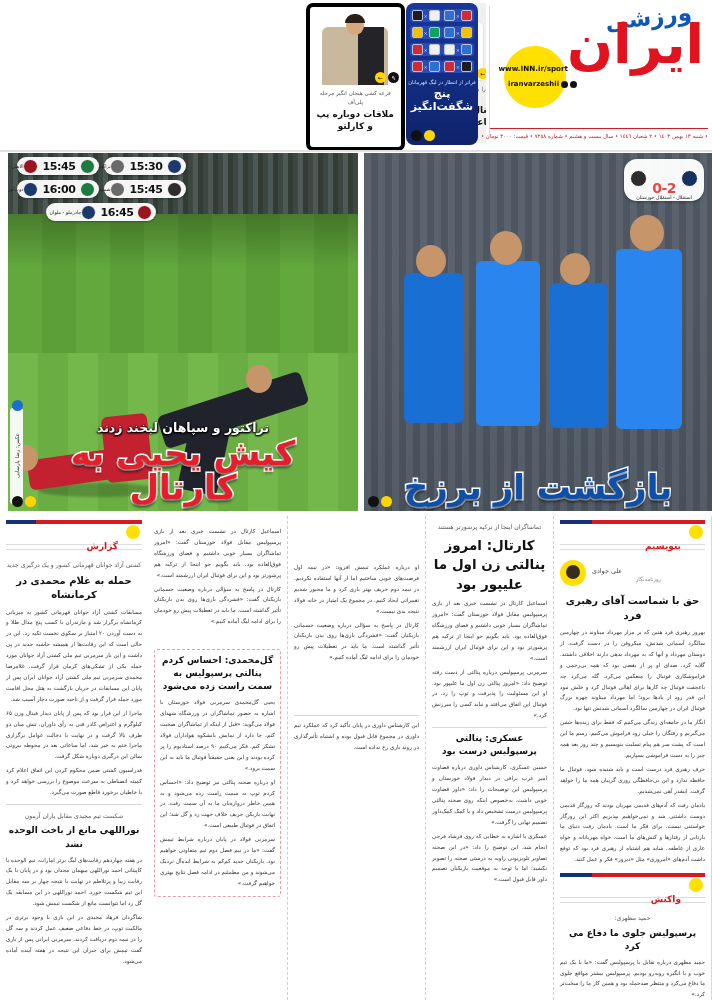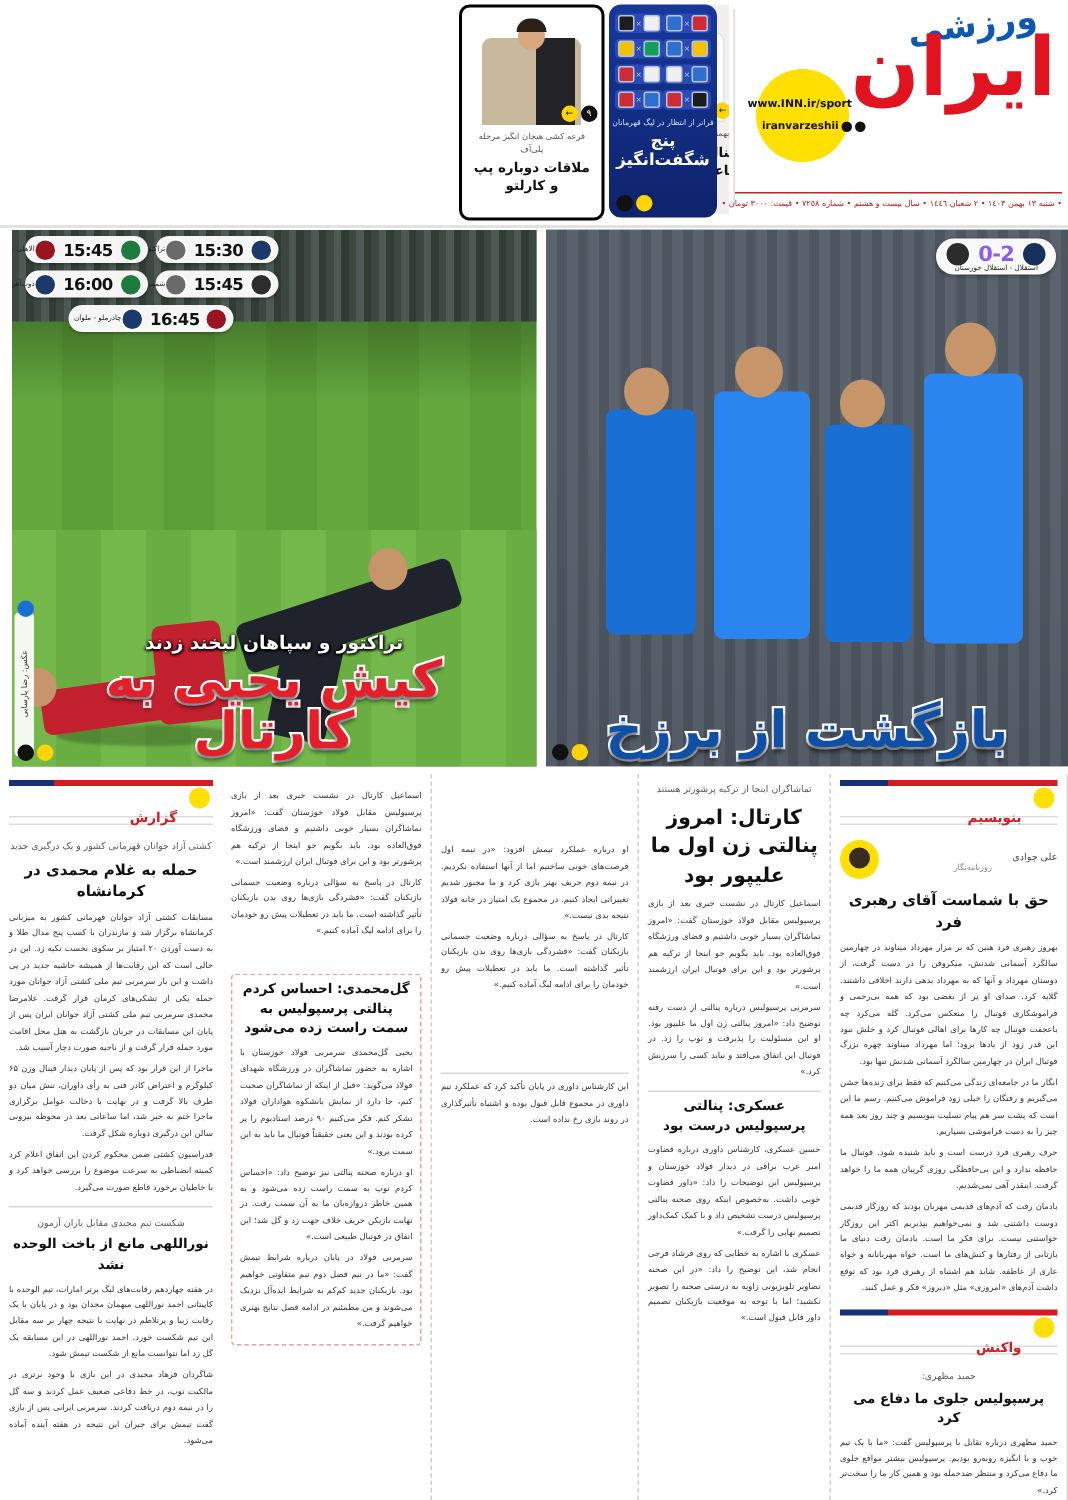--- a/index.html
+++ b/index.html
@@ -16,21 +16,21 @@
     position:absolute;top:0;left:0;width:712px;height:150px;
     display:flex;flex-direction:row;align-items:flex-start;
     background:#fff;
   }
   .thumbs{display:flex;flex-direction:row;width:410px;height:150px;}
   .thumb{
     position:relative;width:95px;height:140px;margin:3px 4px 0 4px;
     background:#f1f0ee;border-radius:7px;overflow:hidden;
     display:flex;flex-direction:column;align-items:center;
   }
-  .thumb.bordered{background:#fff;border:2px solid #000000;}
+  .thumb.bordered{background:#fff;border:4px solid #000000;}
   .thumb-photo{
     width:95px;height:78px;position:relative;overflow:hidden;
     display:flex;align-items:flex-end;justify-content:center;
   }
   .th-body{position:absolute;bottom:0;width:50px;height:58px;border-radius:6px 6px 0 0;}
   .th-head{position:absolute;bottom:50px;left:50%;margin-left:-9px;width:18px;height:19px;border-radius:50%;background:#d7a87e;}
   .th-hair{position:absolute;bottom:62px;left:50%;margin-left:-10px;width:20px;height:9px;border-radius:10px 10px 0 0;background:#2a2018;}
   .t1 .th-body{background:linear-gradient(180deg,#8f2440,#76203a);}
   .t2 .th-body{background:repeating-linear-gradient(180deg,#1b3b7a 0 6px,#f4c516 6px 12px);}
   .t3 .th-body{background:#fdfdfd;border:1px solid #e3e3e3;}
@@ -160,21 +160,21 @@
   
   .scorebug{
     position:absolute;background:rgba(255,255,255,.96);border-radius:13px;
     padding:2px 6px 1px 6px;display:flex;flex-direction:column;align-items:center;
     box-shadow:0 1px 3px rgba(0,0,0,.35);
   }
   .sb-right{right:8px;top:6px;}
   .sb-top{display:flex;align-items:center;gap:5px;}
   .sb-crest{width:15px;height:15px;border-radius:50%;background:#16325c;border:1px solid #fff;}
   .sb-crest.b{background:#2c2c2c;}
-  .sb-score{font-size:14px;font-weight:bold;color:#8b5cf6;letter-spacing:-.5px;}
+  .sb-score{font-size:14px;font-weight:bold;color:#ef4444;letter-spacing:-.5px;margin-top:19px;}
   .sb-teams{font-size:4.8px;color:#222;white-space:nowrap;margin-top:-1px;}
 
   
   .hl{position:absolute;left:0;right:0;bottom:0;padding:0 8px 6px 8px;box-sizing:border-box;text-align:center;}
   .hl-kicker{
     font-size:12.5px;font-weight:bold;color:#ffffff;
     text-shadow:0 0 2px #000,1px 1px 2px #000,-1px 1px 2px #000;
     margin-bottom:1px;
   }
   .hl-title{
@@ -208,21 +208,21 @@
   .c5{width:158px;border-right:1px solid #d8d8d8;}
 
   .sec-head{position:relative;margin-top:4px;margin-bottom:5px;}
   .sec-bar{height:4px;background:linear-gradient(90deg,#15317a 0 22%,#d41b22 22% 100%);}
   .sec-label{
     position:absolute;right:24px;top:21px;font-size:9px;font-weight:bold;color:#d41b22;
   }
   .sec-dot{position:absolute;right:2px;top:5px;width:14px;height:14px;border-radius:50%;background:#ffe000;}
   .sec-lines{margin-top:20px;border-top:1px solid #dcdcdc;border-bottom:1px solid #dcdcdc;height:4px;}
 
-  .byline{font-size:6.4px;color:#444;text-align:right;margin:6px 0 0 0;}
+  .byline{font-size:6.4px;color:#444;text-align:left;margin:6px 0 0 0;}
   .byline-role{font-size:5.4px;color:#888;text-align:center;margin-top:1px;}
   .avatar{
     width:26px;height:26px;border-radius:50%;background:#ffe000;margin:4px auto 0 auto;position:relative;overflow:hidden;
   }
   .avatar:after{content:"";position:absolute;left:6px;top:5px;width:14px;height:14px;border-radius:50%;background:#3a2b22;}
   .byline-row{display:flex;align-items:center;justify-content:flex-end;gap:6px;margin-top:6px;}
 
   .kicker{font-size:6.2px;color:#555;text-align:center;line-height:1.7;margin:6px 0 3px 0;}
   .head{font-size:10px;font-weight:bold;color:#111;text-align:center;line-height:1.45;margin-bottom:4px;}
   .head.sm{font-size:9px;}

